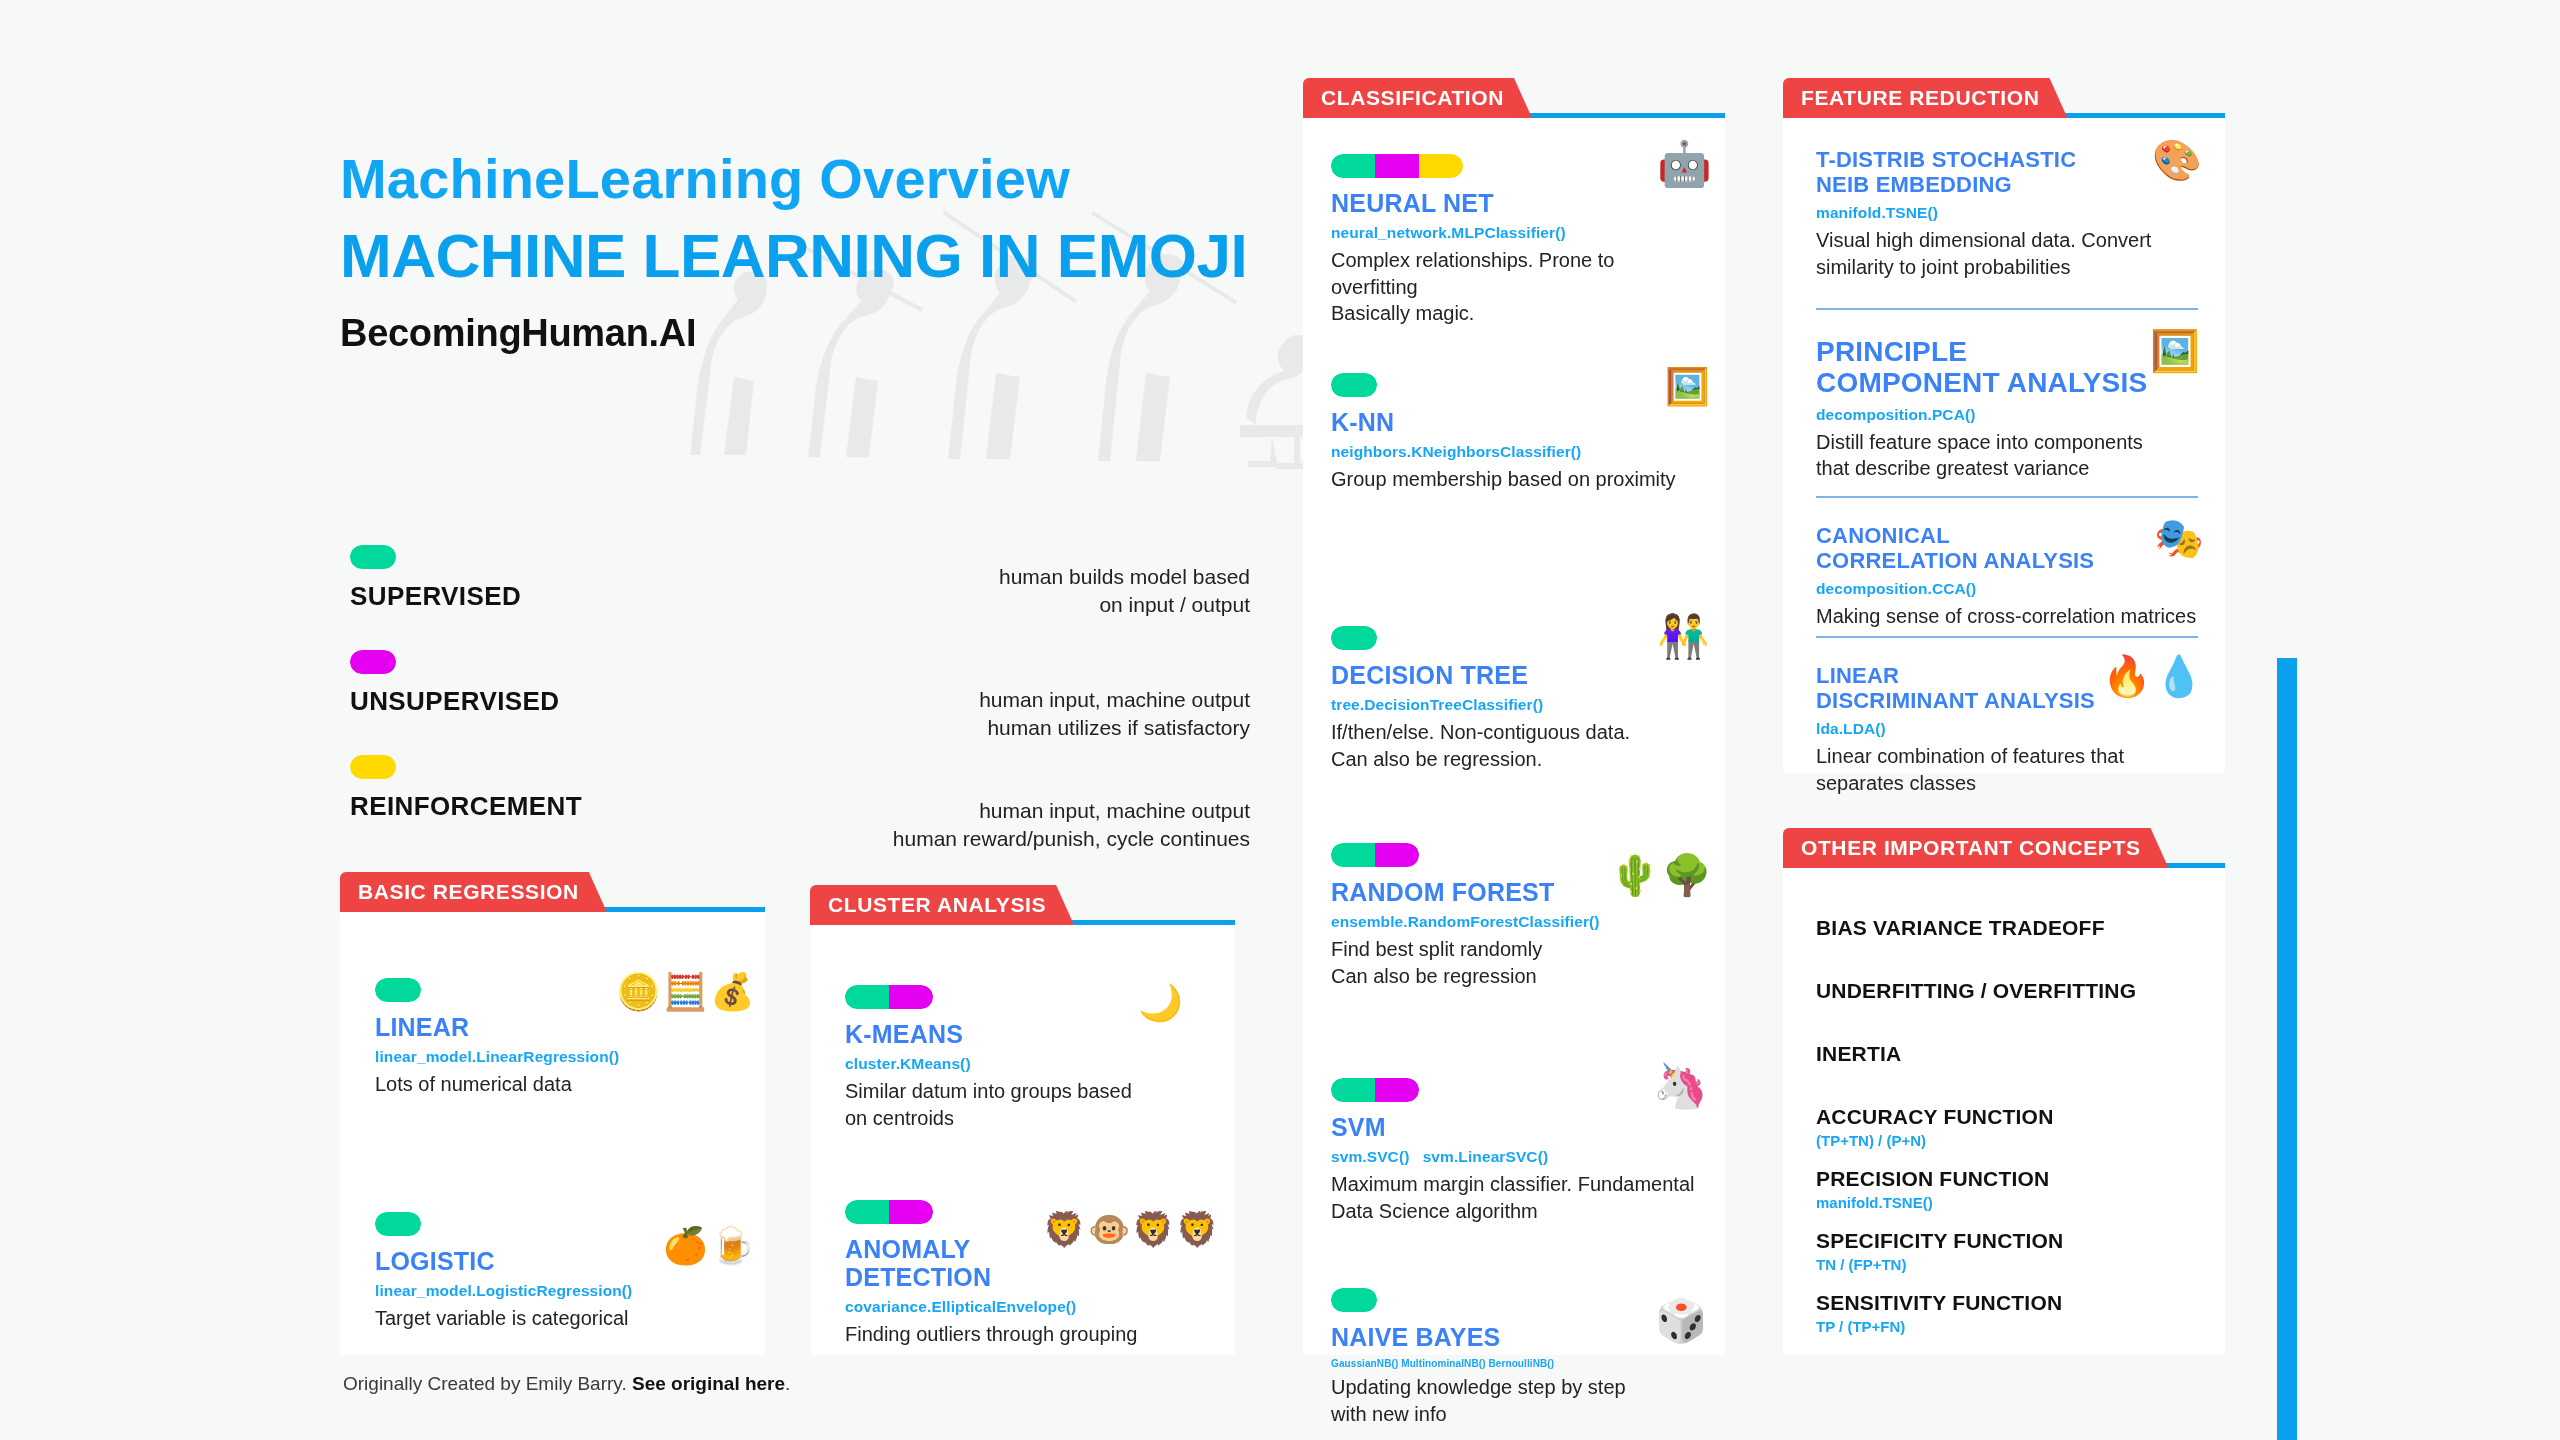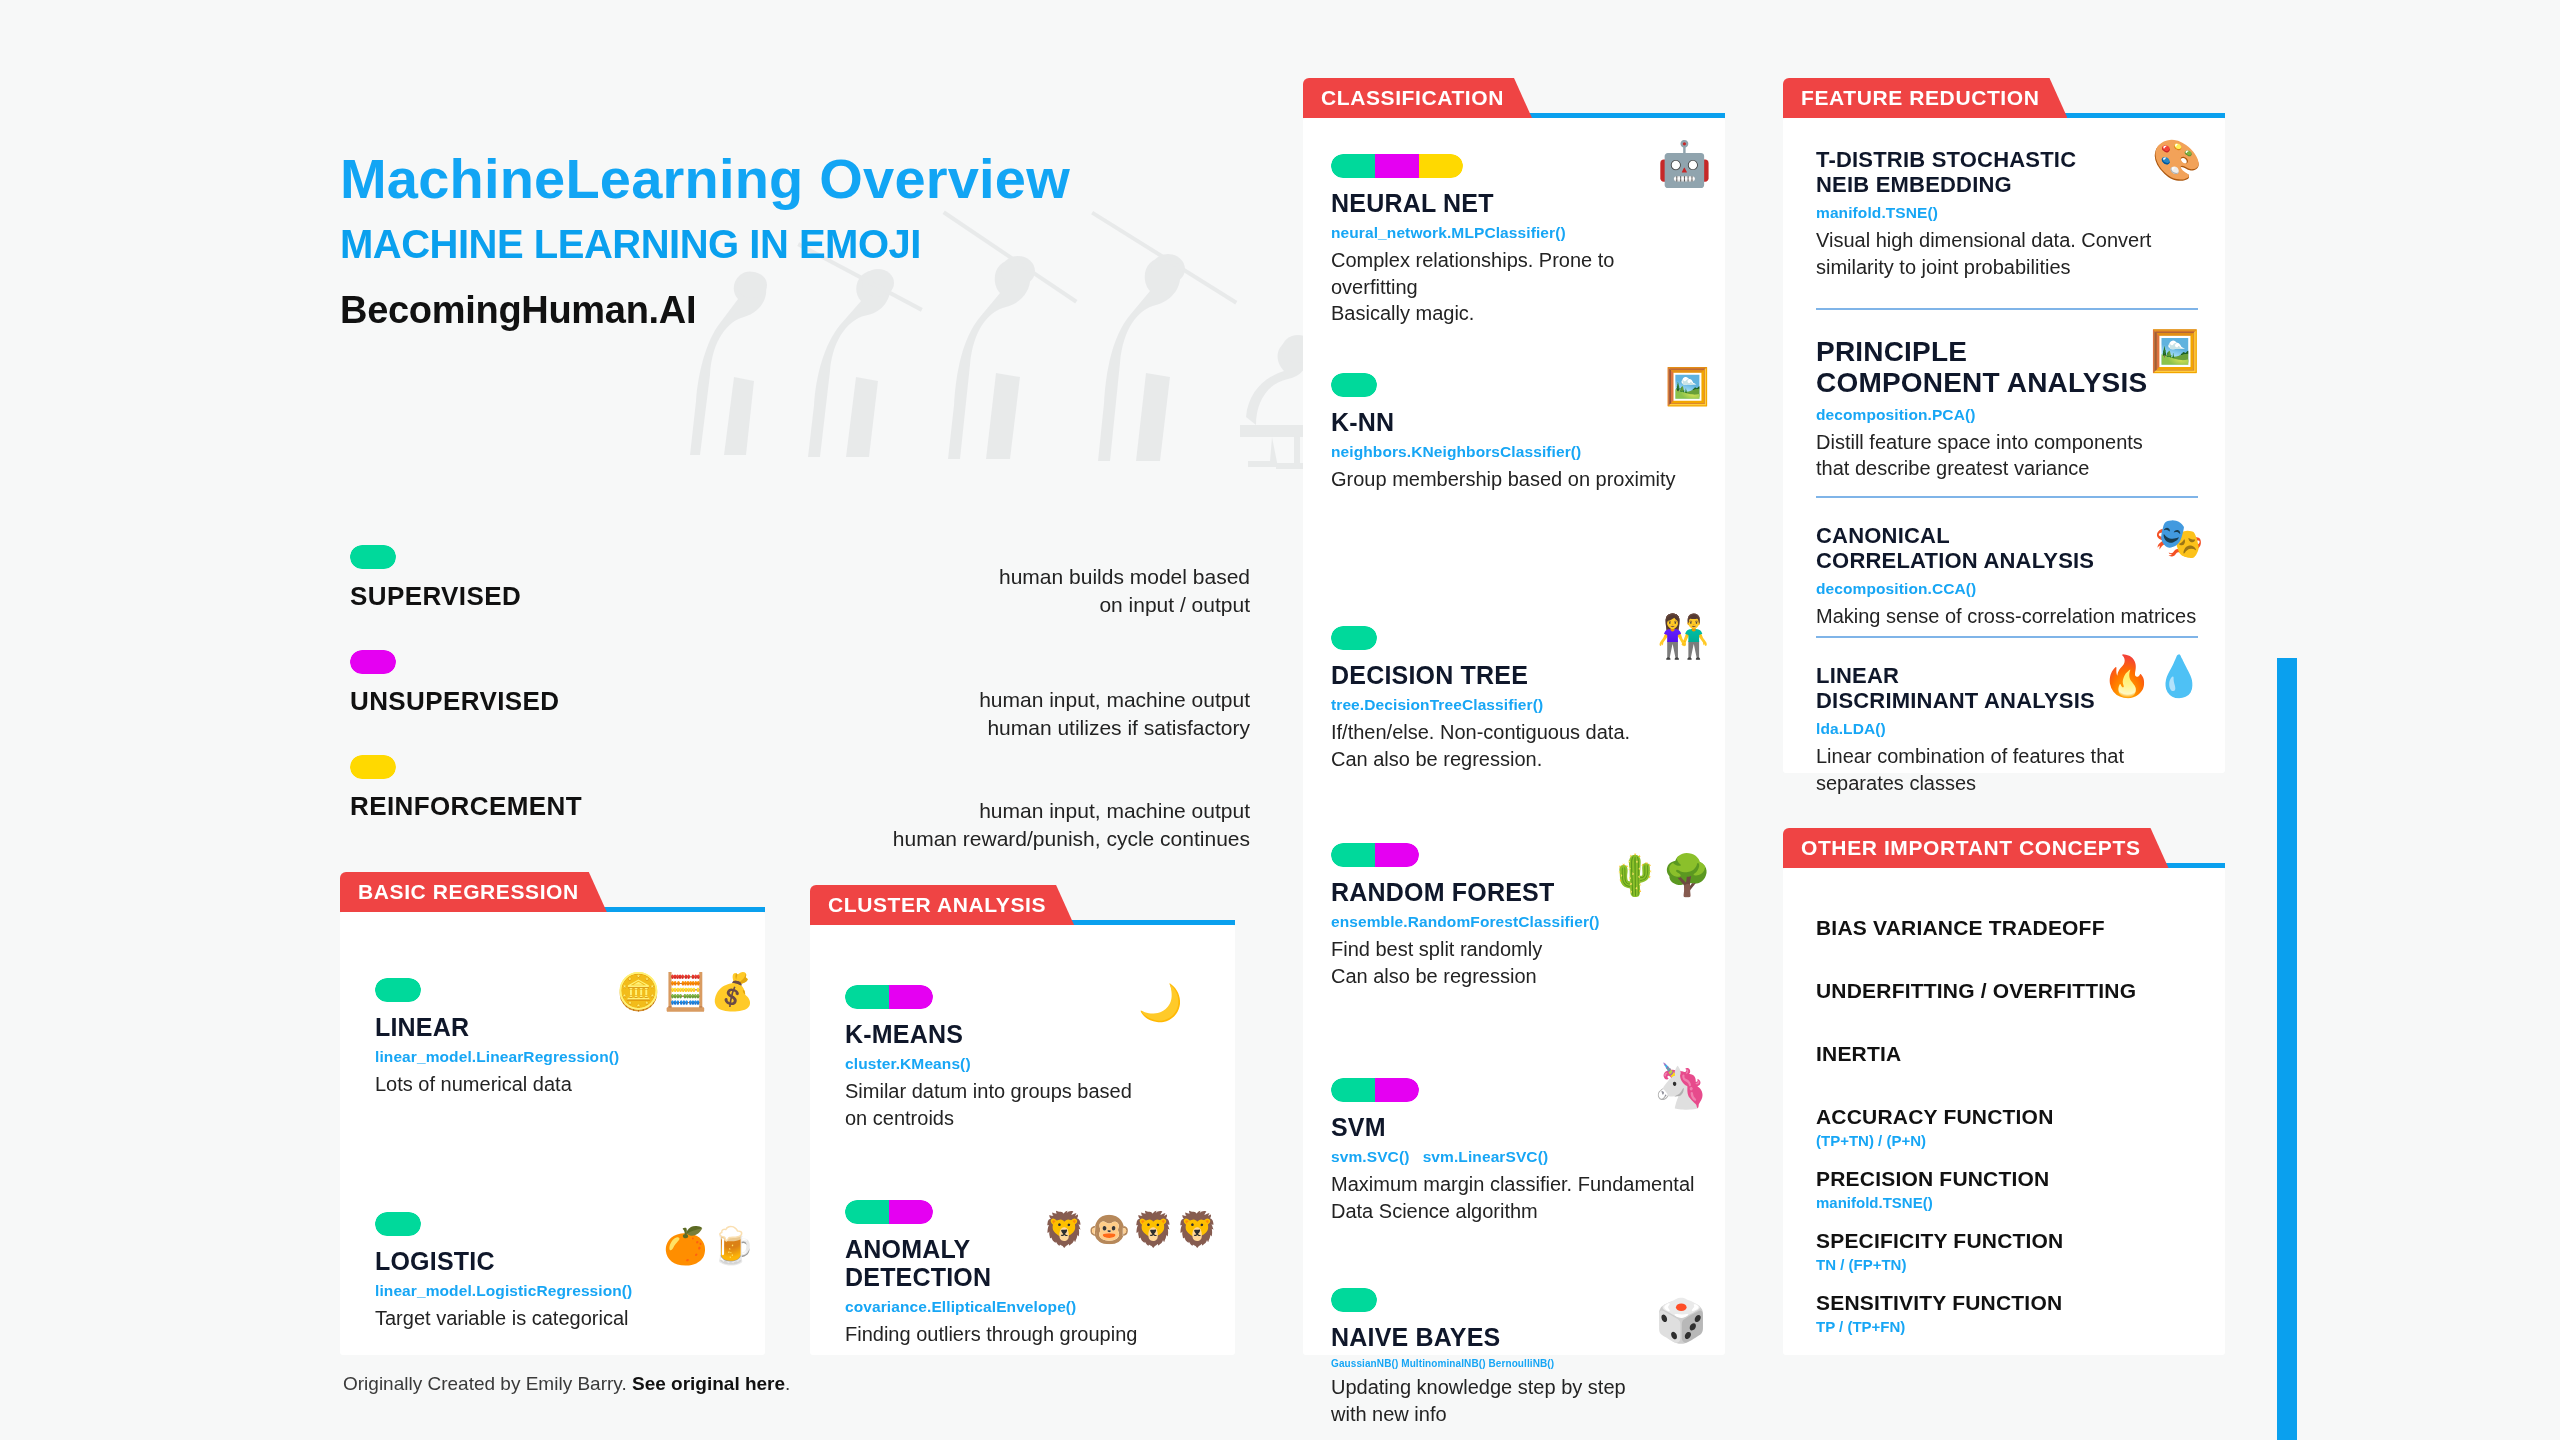--- a/index.html
+++ b/index.html
@@ -17,21 +17,21 @@
     position: absolute; left: 300px; top: -25px; width: 1000px; height: 360px;
     opacity: .13; pointer-events: none;
   }
   #title-sub {
     position: relative; z-index: 2;
     font-size: 56px; color: #12a5f4; letter-spacing: .2px;
     font-weight: 700; line-height: 1.05;
   }
   #title-main {
     position: relative; z-index: 2;
-    font-size: 40px; color: #0aa0ee; font-weight: 700;
+    font-size: 62px; color: #0aa0ee; font-weight: 700;
     letter-spacing: -.5px; margin-top: 14px; line-height: 1.05;
   }
   #title-brand {
     position: relative; z-index: 2;
     font-size: 38px; color: #111; font-weight: 700;
     letter-spacing: -.3px; margin-top: 24px;
   }
 
   
   #legend { position: absolute; left: 350px; top: 545px; width: 900px; }
@@ -67,21 +67,21 @@
     padding: 0 28px 0 18px; border-top-left-radius: 6px; border-top-right-radius: 2px;
     clip-path: polygon(0 0, calc(100% - 18px) 0, 100% 100%, 0 100%);
   }
   .card-topbar {
     position: absolute; left: 0; top: -5px; height: 5px; width: 100%;
     background: #0aa0ee;
   }
 
   .entry { position: relative; }
   .entry-title {
-    font-size: 25px; font-weight: 700; color: #0f172a;
+    font-size: 25px; font-weight: 700; color: #3b82f6;
     letter-spacing: .2px; line-height: 1.12; margin-top: 11px;
   }
   .entry-code {
     font-size: 15.5px; font-weight: 700; color: #17a6f5;
     letter-spacing: .1px; margin-top: 7px;
   }
   .entry-desc {
     font-size: 20px; color: #232323; line-height: 1.33; margin-top: 5px;
   }
   .entry-emoji {

